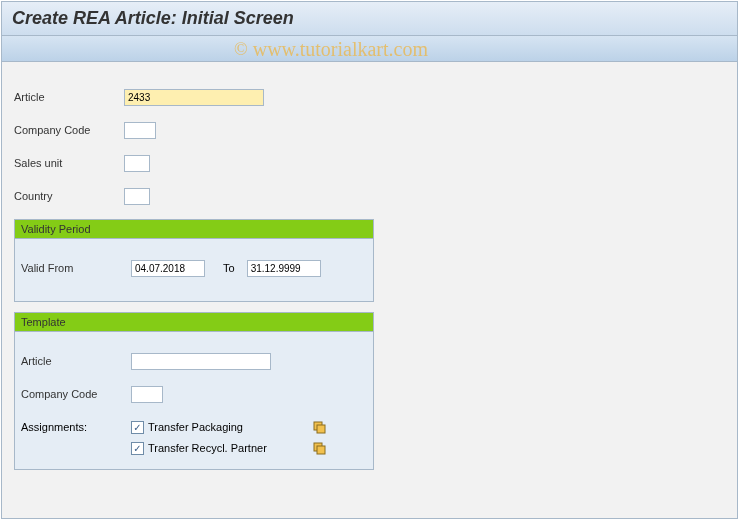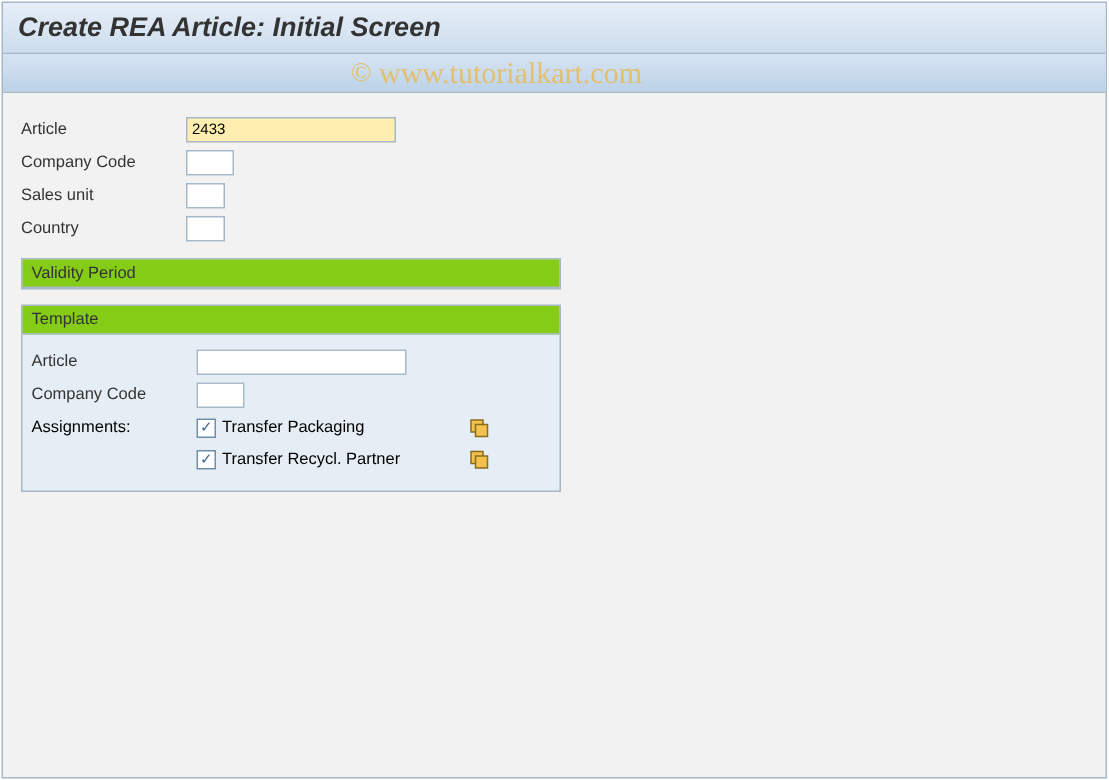--- a/index.html
+++ b/index.html
@@ -34,21 +34,21 @@
       background: linear-gradient(#d6e4f2, #bcd2e8);
       border-bottom: 1px solid #a7b8c9;
       height: 26px;
     }
     .content {
       padding: 12px 12px;
     }
     .row {
       display: flex;
       align-items: center;
-      margin: 2px 0;
+      margin: 13px 0;
       height: 20px;
     }
     .lbl {
       width: 110px;
       color: #333;
     }
     .in {
       border: 1px solid #a7b8c9;
       background: #fff;
       height: 17px;
@@ -152,20 +152,28 @@
       <span class="lbl">Sales unit</span>
       <input class="in" style="width: 26px;" value="">
     </div>
     <div class="row">
       <span class="lbl">Country</span>
       <input class="in" style="width: 26px;" value="">
     </div>
 
     <div class="groupbox">
       <div class="grouptitle">Validity Period</div>
+      <div class="groupbody">
+        <div class="row">
+          <span class="lbl">Valid From</span>
+          <input class="in" style="width: 74px;" value="04.07.2018">
+          <span class="to-lbl">To</span>
+          <input class="in" style="width: 74px;" value="31.12.9999">
+        </div>
+      </div>
     </div>
 
     <div class="groupbox">
       <div class="grouptitle">Template</div>
       <div class="groupbody">
         <div class="row">
           <span class="lbl">Article</span>
           <input class="in" style="width: 140px;" value="">
         </div>
         <div class="row">

